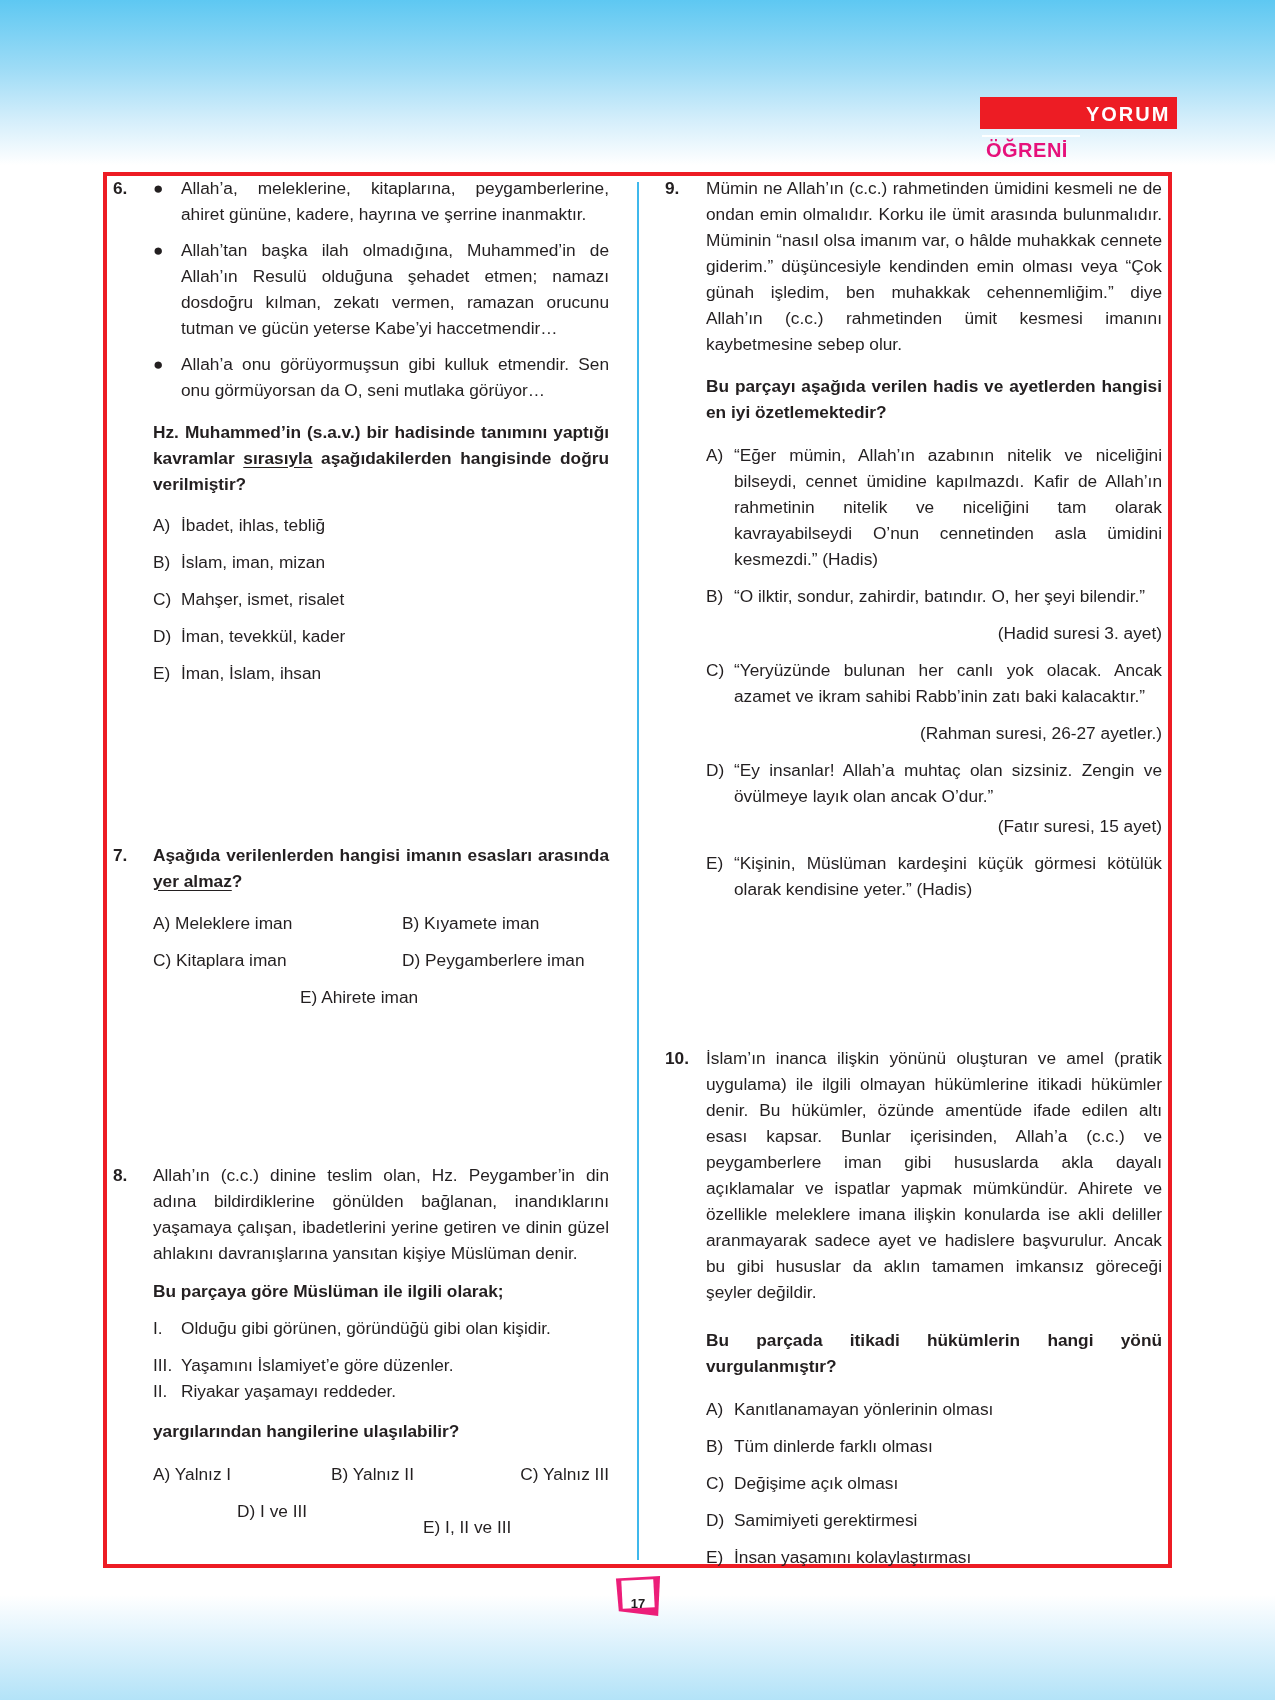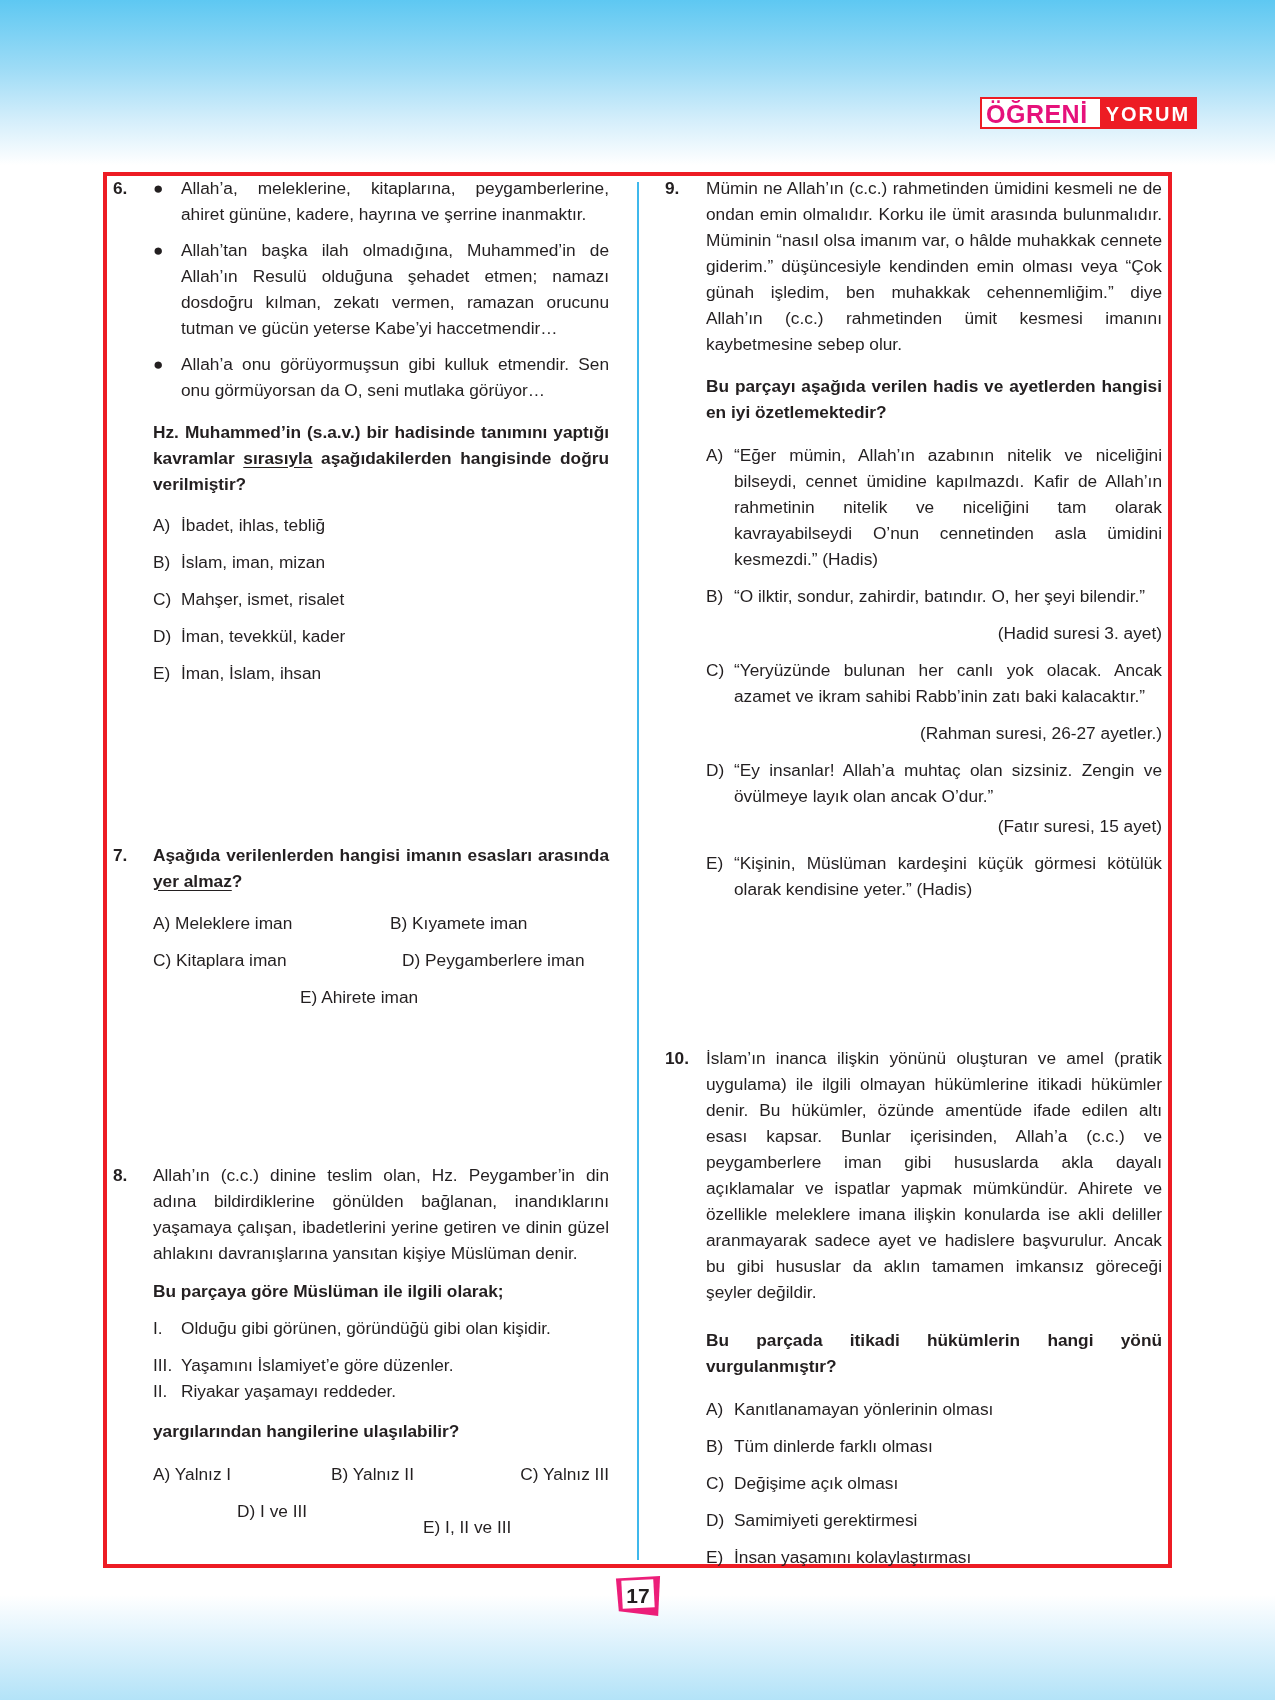--- a/index.html
+++ b/index.html
@@ -5,21 +5,21 @@
   html, body { margin: 0; padding: 0; }
   body {
     width: 1275px; height: 1700px; position: relative; overflow: hidden;
     font-family: "Liberation Sans", sans-serif; color: #231f20;
     background: linear-gradient(to bottom, #5ec8f2 0px, #9fdcf6 70px, #d4eefb 120px, #ffffff 165px, #ffffff 1595px, #e6f5fd 1630px, #b3e3f8 1700px);
   }
   .logo {
     position: absolute; left: 980px; top: 97px; height: 32px; display: flex;
     border: 2px solid #ed1c24; box-sizing: border-box; background: #ed1c24;
   }
-  .logo .l1 { background: #fff; color: #e6117b; font-weight: bold; font-size: 25px; padding: 2px 12px 0 4px; letter-spacing: 0.5px; line-height: 26px; }
+  .logo .l1 { background: #fff; color: #e6117b; font-weight: bold; font-size: 20px; padding: 2px 12px 0 4px; letter-spacing: 0.5px; line-height: 26px; margin-top: 36px; }
   .logo .l2 { color: #fff; font-weight: bold; font-size: 20px; padding: 2px 5px 0 6px; letter-spacing: 2px; line-height: 26px; }
   .frame {
     position: absolute; left: 103px; top: 172px; width: 1069px; height: 1396px;
     border: 4px solid #ed1c24; box-sizing: border-box; background: #fff;
   }
   .divider { position: absolute; left: 637px; top: 182px; width: 2px; height: 1378px; background: #3fb8ec; }
   .q { position: absolute; font-size: 17.3px; line-height: 26px; }
   .qnum { position: absolute; font-weight: bold; font-size: 17.3px; line-height: 26px; }
   .just { text-align: justify; }
   .b { font-weight: bold; }
@@ -27,21 +27,21 @@
   .bullet { position: relative; padding-left: 28px; }
   .bullet .dot { position: absolute; left: 0; top: 0; }
   .opt { position: relative; padding-left: 28px; }
   .opt .lbl { position: absolute; left: 0; top: 0; }
   .src { text-align: right; }
   .pagenum {
     position: absolute; left: 614px; top: 1576px; width: 48px; height: 40px;
   }
   .pagenum .bg { position: absolute; left: 0; top: 0; width: 48px; height: 40px; background: #ec1e79; clip-path: polygon(4% 6%, 96% 0%, 92% 100%, 10% 88%); }
   .pagenum .card { position: absolute; left: 8px; top: 4px; width: 32px; height: 28px; background: #fff; transform: rotate(-3deg); }
-  .pagenum .num { position: absolute; left: 0; top: 8px; width: 48px; text-align: center; font-weight: bold; font-size: 21px; color: #231f20; }
+  .pagenum .num { position: absolute; left: 0; top: 20px; width: 48px; text-align: center; font-weight: bold; font-size: 13px; color: #231f20; }
 </style>
 </head>
 <body>
 
 <div class="logo">
   <span class="l1">ÖĞRENİ</span>
   <span class="l2">YORUM</span>
 </div>
 
 <div class="frame"></div>
@@ -73,21 +73,21 @@
   </div>
 </div>
 
 <div class="qnum" style="left:113px; top:842px;">7.</div>
 <div class="q" style="left:153px; top:842px; width:456px;">
   <div class="b just">
     <span>Aşağıda verilenlerden hangisi imanın esasları arasında </span><span class="u">yer almaz</span><span>?</span>
   </div>
   <div style="position:relative; height:110px; margin-top:16px;">
     <div style="position:absolute; left:0; top:0;"><span>A)</span> <span>Meleklere iman</span></div>
-    <div style="position:absolute; left:237px; top:0;"><span>B)</span> <span>Kıyamete iman</span></div>
+    <div style="position:absolute; left:249px; top:0;"><span>B)</span> <span>Kıyamete iman</span></div>
     <div style="position:absolute; left:0; top:37px;"><span>C)</span> <span>Kitaplara iman</span></div>
     <div style="position:absolute; left:249px; top:37px;"><span>D)</span> <span>Peygamberlere iman</span></div>
     <div style="position:absolute; left:147px; top:74px;"><span>E)</span> <span>Ahirete iman</span></div>
   </div>
 </div>
 
 <div class="qnum" style="left:113px; top:1162px;">8.</div>
 <div class="q" style="left:153px; top:1162px; width:456px;">
   <div class="just">Allah’ın (c.c.) dinine teslim olan, Hz. Peygamber’in din adına bildirdiklerine gönülden bağlanan, inandıklarını yaşamaya çalışan, ibadetlerini yerine getiren ve dinin güzel ahlakını davranışlarına yansıtan kişiye Müslüman denir.</div>
   <div class="b" style="margin-top:12px;">Bu parçaya göre Müslüman ile ilgili olarak;</div>

